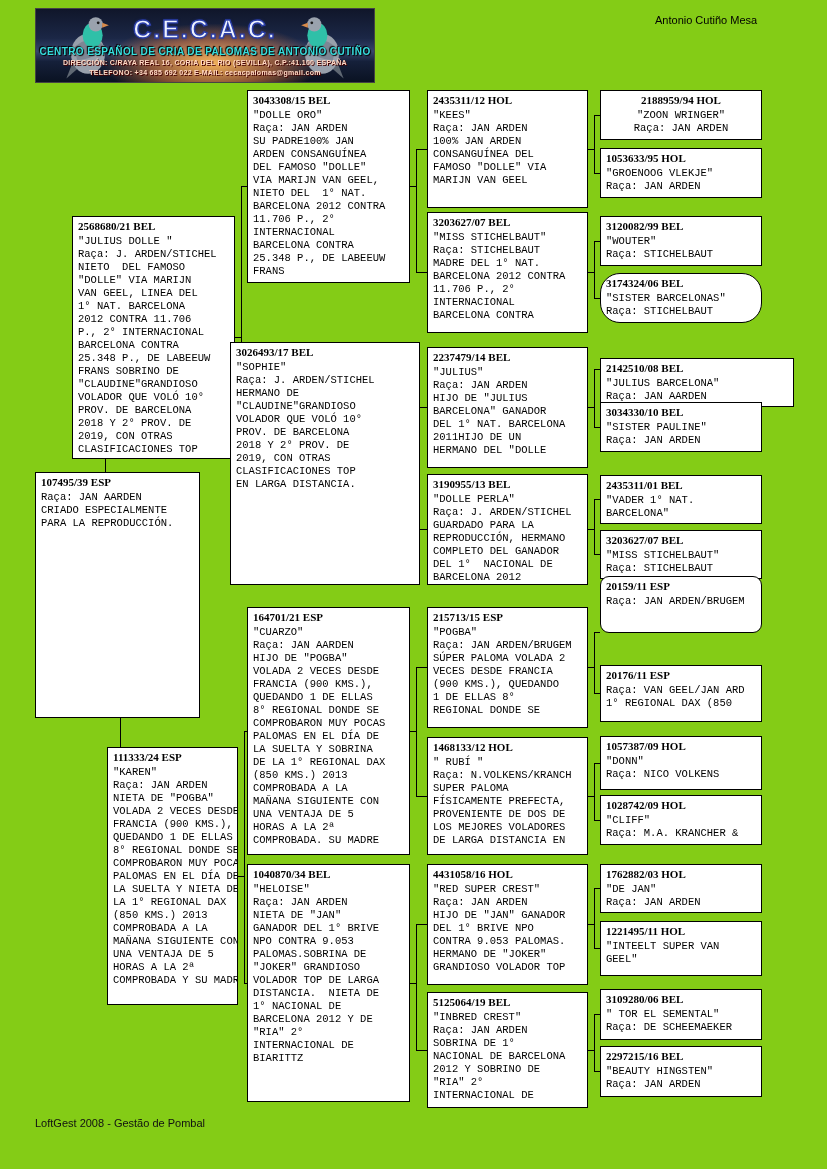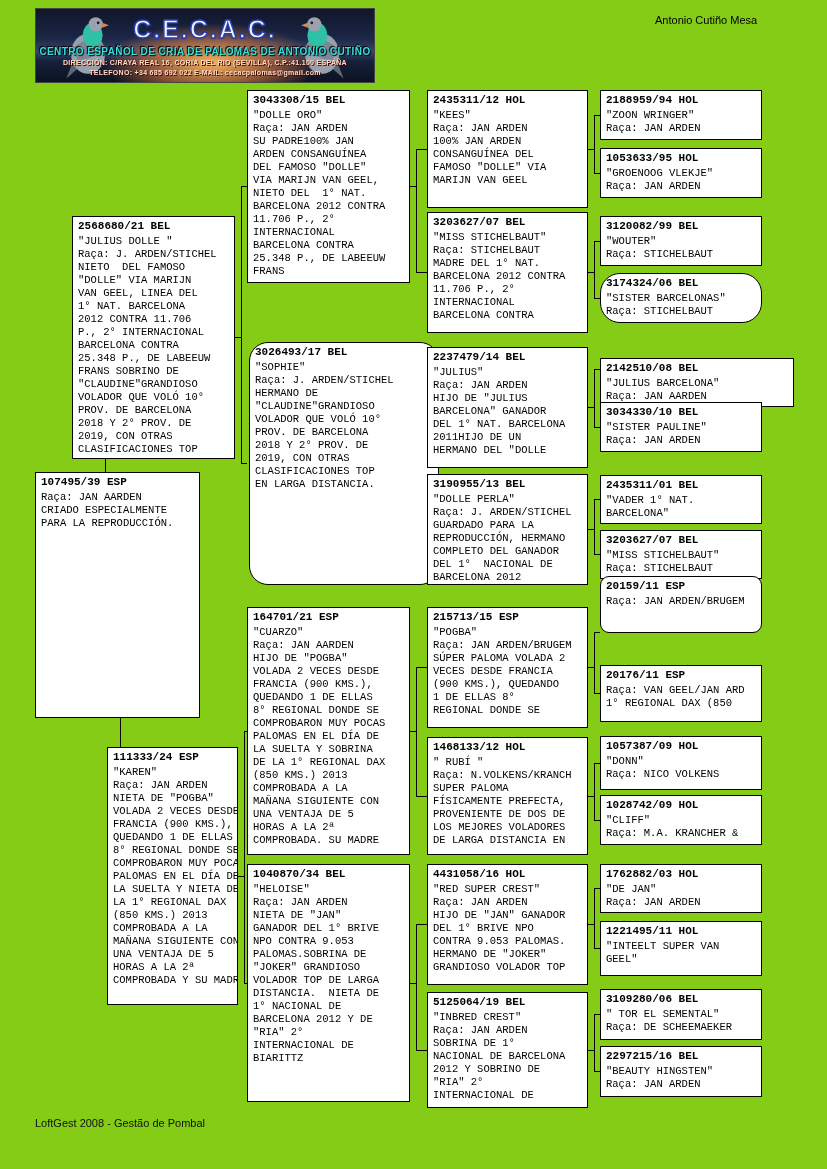--- a/index.html
+++ b/index.html
@@ -21,21 +21,21 @@
   .pigeon{position:absolute;top:3px;width:72px;height:68px;}
   .pigeon.left{left:16px;}
   .pigeon.right{right:16px;transform:scaleX(-1);}
   
   .owner{position:absolute;left:655px;top:14px;font-size:11px;color:#000;}
   .footer{position:absolute;left:35px;top:1117px;font-size:11px;color:#111;}
   
   #connectors{position:absolute;left:0;top:0;width:827px;height:1169px;}
   .box{position:absolute;border:1px solid #000;background:#fff;box-sizing:border-box;
        padding:3px 5px 2px 5px;overflow:hidden;}
-  .ring{font-family:Liberation Mono, monospace;font-weight:bold;font-size:11px;
+  .ring{font-family:Liberation Serif, serif;font-weight:bold;font-size:11px;
         color:#000;margin-bottom:3px;white-space:nowrap;}
   .details{font-family:"Liberation Mono","DejaVu Sans Mono",monospace;font-size:10.5px;
         line-height:13px;color:#000;white-space:pre;}
 </style>
 </head>
 <body>
 
 <div class="page">
 
   <div class="logo">
@@ -127,21 +127,21 @@
 DEL FAMOSO "DOLLE"
 VIA MARIJN VAN GEEL,
 NIETO DEL  1° NAT.
 BARCELONA 2012 CONTRA
 11.706 P., 2°
 INTERNACIONAL
 BARCELONA CONTRA
 25.348 P., DE LABEEUW
 FRANS</div>
       </div>
-      <div class="box" style="left: 249px; top: 342px; width: 190px; height: 243px; border-radius: 19px;">
+      <div class="box" style="left: 230px; top: 342px; width: 190px; height: 243px;">
         <div class="ring">3026493/17 BEL</div>
         <div class="details">"SOPHIE"
 Raça: J. ARDEN/STICHEL
 HERMANO DE
 "CLAUDINE"GRANDIOSO
 VOLADOR QUE VOLÓ 10°
 PROV. DE BARCELONA
 2018 Y 2° PROV. DE
 2019, CON OTRAS
 CLASIFICACIONES TOP
@@ -256,21 +256,21 @@
       <div class="box" style="left: 427px; top: 992px; width: 161px; height: 116px;">
         <div class="ring">5125064/19 BEL</div>
         <div class="details">"INBRED CREST"
 Raça: JAN ARDEN
 SOBRINA DE 1°
 NACIONAL DE BARCELONA
 2012 Y SOBRINO DE
 "RIA" 2°
 INTERNACIONAL DE</div>
       </div>
-      <div class="box" style="left: 600px; top: 90px; width: 162px; height: 50px;">
+      <div class="box" style="left: 600px; top: 90px; width: 162px; height: 50px; text-align: center;">
         <div class="ring">2188959/94 HOL</div>
         <div class="details">"ZOON WRINGER"
 Raça: JAN ARDEN</div>
       </div>
       <div class="box" style="left: 600px; top: 148px; width: 162px; height: 50px;">
         <div class="ring">1053633/95 HOL</div>
         <div class="details">"GROENOOG VLEKJE"
 Raça: JAN ARDEN</div>
       </div>
       <div class="box" style="left: 600px; top: 216px; width: 162px; height: 50px;">

